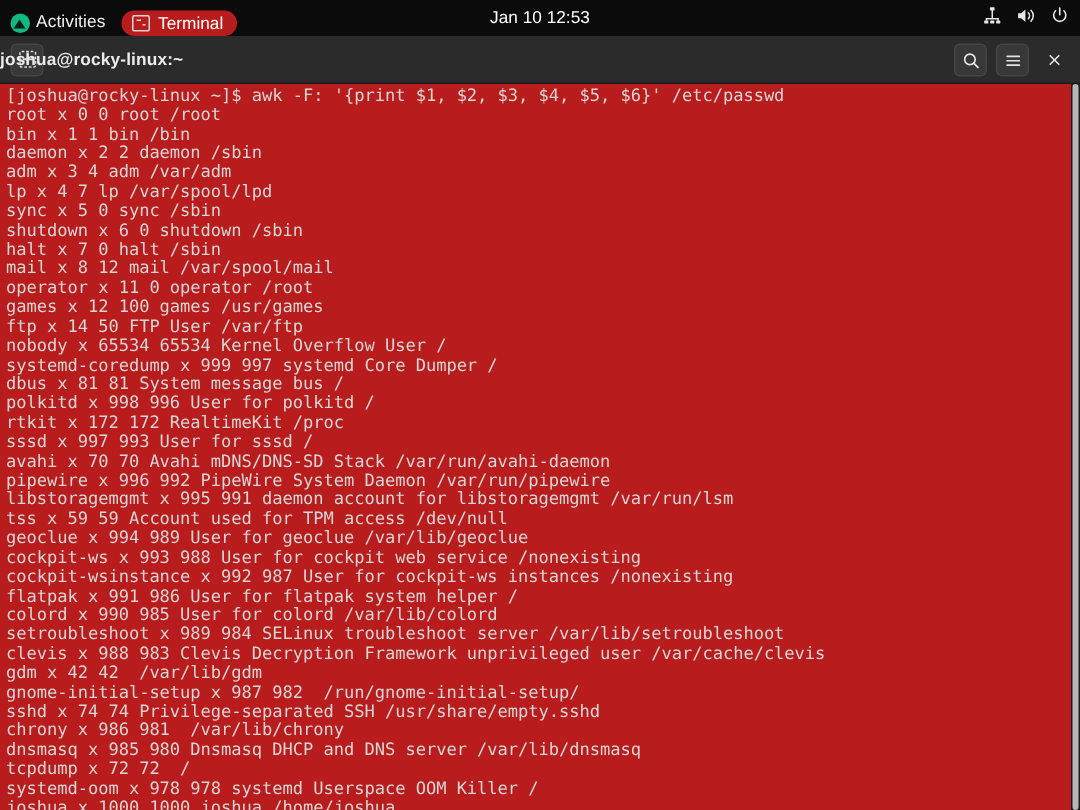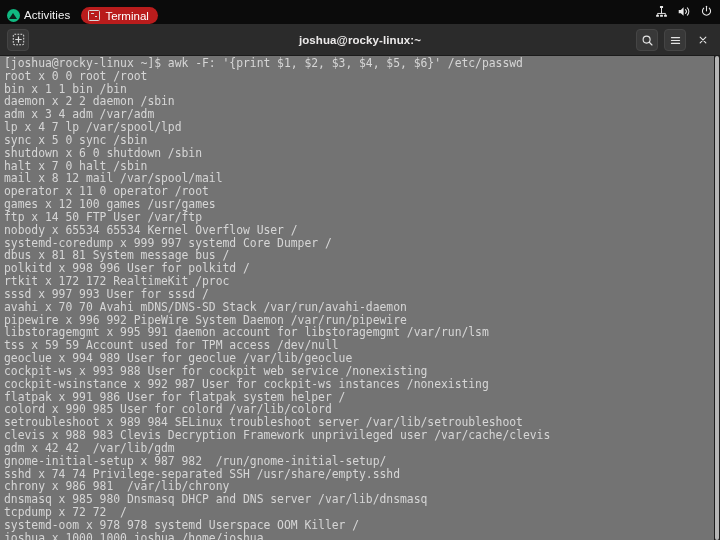--- a/index.html
+++ b/index.html
@@ -151,41 +151,41 @@
     border: 1px solid #454545;
     box-sizing: border-box;
   }
   .hb-btn.flat {
     background: transparent;
     border: 1px solid transparent;
   }
   #window-title {
     position: absolute;
     left: 0; right: 0;
-    text-align: center;
+    text-align: left;
     font-size: 11.5px;
     color: #eceaea;
     font-weight: bold;
     letter-spacing: .1px;
     pointer-events: none;
   }
   #headerbar-right {
     position: absolute;
     right: 6px; top: 0;
     height: 32px;
     display: flex;
     align-items: center;
     gap: 6px;
   }
 
   
   #terminal-body {
     position: relative;
     height: 484px;
-    background: #737373;
+    background: #b91c1c;
     overflow: hidden;
   }
   #terminal-text {
     position: absolute;
     left: 4px; top: 1px;
     right: 9px;
     font-family: "DejaVu Sans Mono", "Liberation Mono", monospace;
     font-size: 11.4px;
     line-height: 12.83px;
     color: #d6d6d6;
@@ -217,20 +217,21 @@
       <span class="rocky-logo"></span>
       <span class="activities-label">Activities</span>
     </div>
 
     <div class="app-chip">
       <span class="term-mini-icon"></span>
       <span class="app-chip-label">Terminal</span>
     </div>
   </div>
 
+  <div id="clock">Jan 10  12:53</div>
 
   <div id="top-bar-right">
     <span class="sysicon">
       <svg width="13" height="13" viewBox="0 0 16 16">
         <g fill="none" stroke="#e8e8e8" stroke-width="1.2">
           <path d="M8 3.2v3.1M3.2 12v-1.6h9.6V12M8 6.3v4.1"></path>
         </g>
         <g fill="#e8e8e8">
           <rect x="6.1" y="1.1" width="3.8" height="2.6" rx=".4"></rect>
           <rect x="1.4" y="11.9" width="3.4" height="2.5" rx=".4"></rect>

